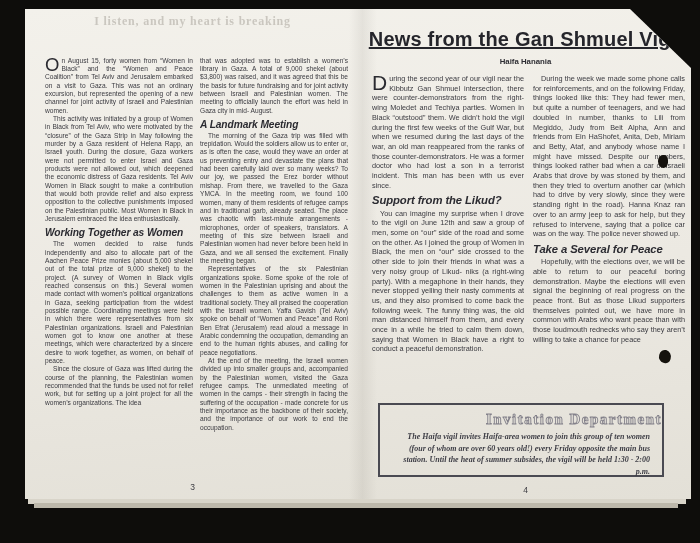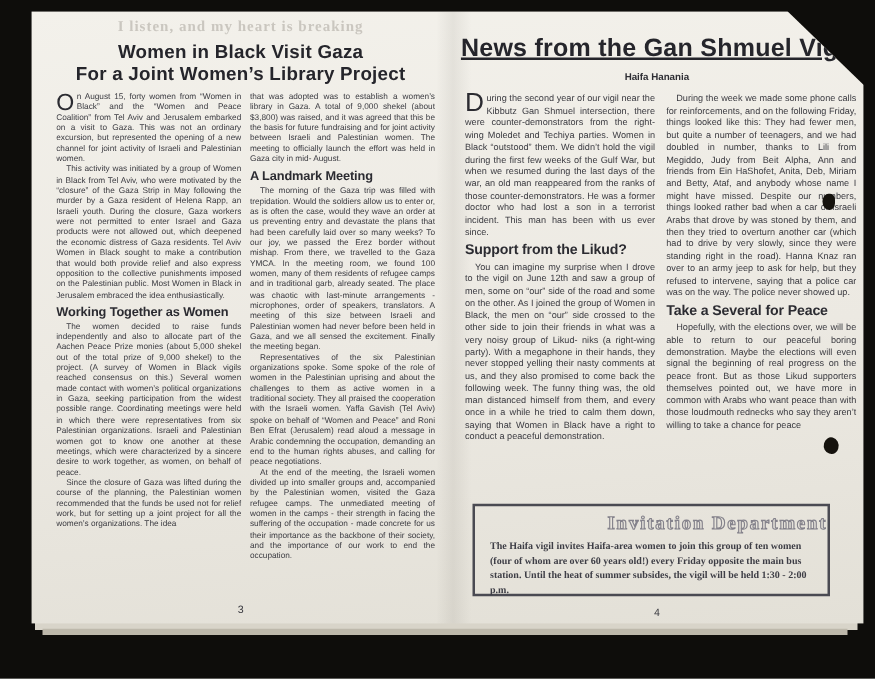--- a/index.html
+++ b/index.html
@@ -30,33 +30,33 @@
   .page.right .author{margin-top:9px;}
 
   .columns{display:flex;}
   .page.left .columns{margin:6px 5px 0 20px;gap:7px;}
   .page.right .columns{margin:8px 6px 0 12px;gap:9px;}
   .col{text-align:justify;color:#3a3a40;hyphens:auto;}
   .page.left .col{width:148px;height:402px;overflow:hidden;font-size:6.6px;line-height:8.35px;}
   .page.right .col{width:152px;height:318px;overflow:hidden;font-size:7.3px;line-height:9.7px;}
   .col p{margin:0;text-indent:8px;}
   .col p.first,.col p.noindent{text-indent:0;}
-  .sechead{font-weight:bold;font-size:1.55em;margin:6px 0 2.5px;
+  .sechead{font-style:italic;font-weight:bold;font-size:1.55em;margin:6px 0 2.5px;
     color:#2b2b31;letter-spacing:-.1px;}
   .dropcap{float:left;font-weight:400;color:#2b2b31;padding-right:2px;}
   .page.left .dropcap{font-size:18.5px;line-height:15.5px;}
   .page.right .dropcap{font-size:21px;line-height:18.5px;}
 
   .invitation{position:absolute;left:18px;top:394px;width:286px;height:74px;
     border:2px solid #4a4a52;box-sizing:border-box;}
   .inv-head{margin-top:6px;text-align:right;font-family:"Liberation Serif",serif;
     font-weight:bold;font-size:15px;letter-spacing:1.5px;color:transparent;
     -webkit-text-stroke:0.9px #84828b;}
-  .inv-body{margin:3px 12px 0;text-align:left;font-family:"Liberation Serif",serif;
-    font-weight:bold;font-size:8px;line-height:11.5px;color:#3e3e46;}
+  .inv-body{margin:3px 12px 0;text-align:right;font-family:"Liberation Serif",serif;
+    font-style:italic;font-weight:bold;font-size:8px;line-height:11.5px;color:#3e3e46;}
 
   .pagenum{position:absolute;bottom:7px;left:0;right:0;text-align:center;
     font-size:8.5px;color:#3c3c42;}
   .page.right .pagenum{bottom:4px;}
 
   .ink-blob{position:absolute;background:#15120d;}
   .blob1{left:658px;top:155px;width:10px;height:13px;border-radius:55% 45% 50% 60%;}
   .blob2{left:659px;top:350px;width:12px;height:13px;border-radius:50% 60% 45% 55%;transform:rotate(15deg);}
 </style>
 </head>
@@ -64,21 +64,21 @@
 
 <div class="stage">
   <div class="stack1"></div>
   <div class="stack2"></div>
 
   <div class="paper">
     <div class="fold-shadow"></div>
 
     <section class="page left">
       <div class="ghost">I listen, and my heart is breaking</div>
-      <h1 class="title"><span>Women in Black Visit Gaza</span><br><span>For a Joint Women’s Library Project</span></h1>
+      <h1 class="title"><br></h1>
       <div class="columns">
         <div class="col">
             <p class="first"><span class="dropcap">O</span>n August 15, forty women from “Women in Black” and the “Women and Peace Coalition” from Tel Aviv and Jerusalem embarked on a visit to Gaza. This was not an ordinary excursion, but represented the opening of a new channel for joint activity of Israeli and Palestinian women.</p>
             <p>This activity was initiated by a group of Women in Black from Tel Aviv, who were motivated by the “closure” of the Gaza Strip in May following the murder by a Gaza resident of Helena Rapp, an Israeli youth. During the closure, Gaza workers were not permitted to enter Israel and Gaza products were not allowed out, which deepened the economic distress of Gaza residents. Tel Aviv Women in Black sought to make a contribution that would both provide relief and also express opposition to the collective punishments imposed on the Palestinian public. Most Women in Black in Jerusalem embraced the idea enthusiastically.</p>
             <h3 class="sechead">Working Together as Women</h3>
             <p>The women decided to raise funds independently and also to allocate part of the Aachen Peace Prize monies (about 5,000 shekel out of the total prize of 9,000 shekel) to the project. (A survey of Women in Black vigils reached consensus on this.) Several women made contact with women’s political organizations in Gaza, seeking participation from the widest possible range. Coordinating meetings were held in which there were representatives from six Palestinian organizations. Israeli and Palestinian women got to know one another at these meetings, which were characterized by a sincere desire to work together, as women, on behalf of peace.</p>
             <p>Since the closure of Gaza was lifted during the course of the planning, the Palestinian women recommended that the funds be used not for relief work, but for setting up a joint project for all the women’s organizations. The idea</p>
           </div>
         <div class="col">
             <p class="noindent">that was adopted was to establish a women’s library in Gaza. A total of 9,000 shekel (about $3,800) was raised, and it was agreed that this be the basis for future fundraising and for joint activity between Israeli and Palestinian women. The meeting to officially launch the effort was held in Gaza city in mid- August.</p>

